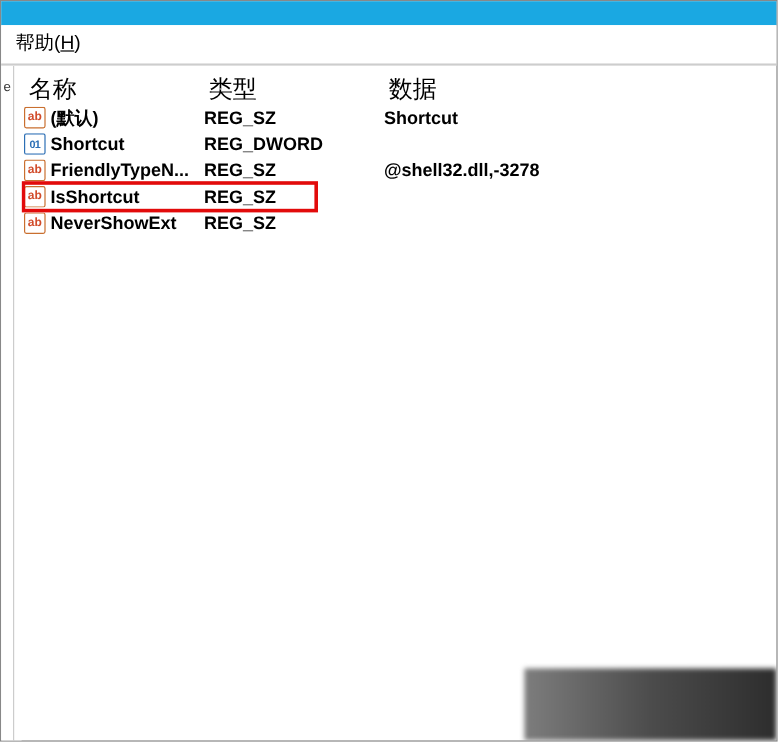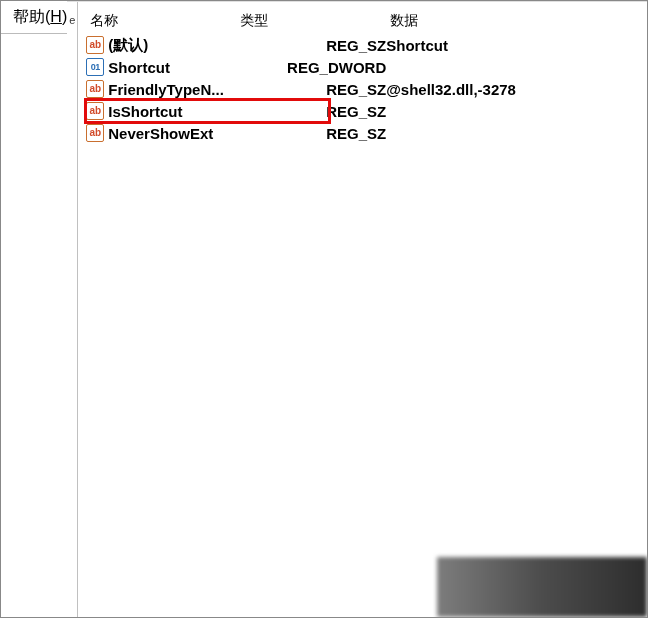--- a/index.html
+++ b/index.html
@@ -12,21 +12,21 @@
     color: #000;
     background: #fff;
     overflow: hidden;
   }
   .outer {
     border: 1px solid #888;
     width: 648px;
     height: 618px;
     box-sizing: border-box;
     display: flex;
-    flex-direction: row;
+    flex-direction: column;
   }
   .titlebar {
     height: 20px;
     background: #1aa8e2;
   }
   .menubar {
     height: 32px;
     line-height: 32px;
     padding-left: 12px;
     font-size: 16px;
@@ -57,22 +57,22 @@
     background: #fff;
   }
   .list-pane {
     flex: 1;
     position: relative;
     overflow: hidden;
   }
   .headers {
     display: flex;
     height: 26px;
-    align-items: center;
-    font-size: 14px;
+    align-items: flex-start;
+    font-size: 20px;
     color: #000;
     padding-top: 6px;
   }
   .col-name   { width: 150px; padding-left: 6px; }
   .col-type   { width: 150px; }
   .col-data   { flex: 1; }
   .row {
     display: flex;
     height: 22px;
     align-items: center;
@@ -80,21 +80,21 @@
     font-weight: bold;
   }
   .row .cell-name {
     width: 150px;
     display: flex;
     align-items: center;
     padding-left: 2px;
     white-space: nowrap;
     overflow: hidden;
   }
-  .row .cell-type { width: 150px; text-align: right; }
+  .row .cell-type { width: 150px; }
   .row .cell-data { flex: 1; }
   .icon {
     width: 18px;
     height: 18px;
     margin-right: 4px;
     flex: 0 0 18px;
   }
   
   .ico-sz {
     background: #fff;

